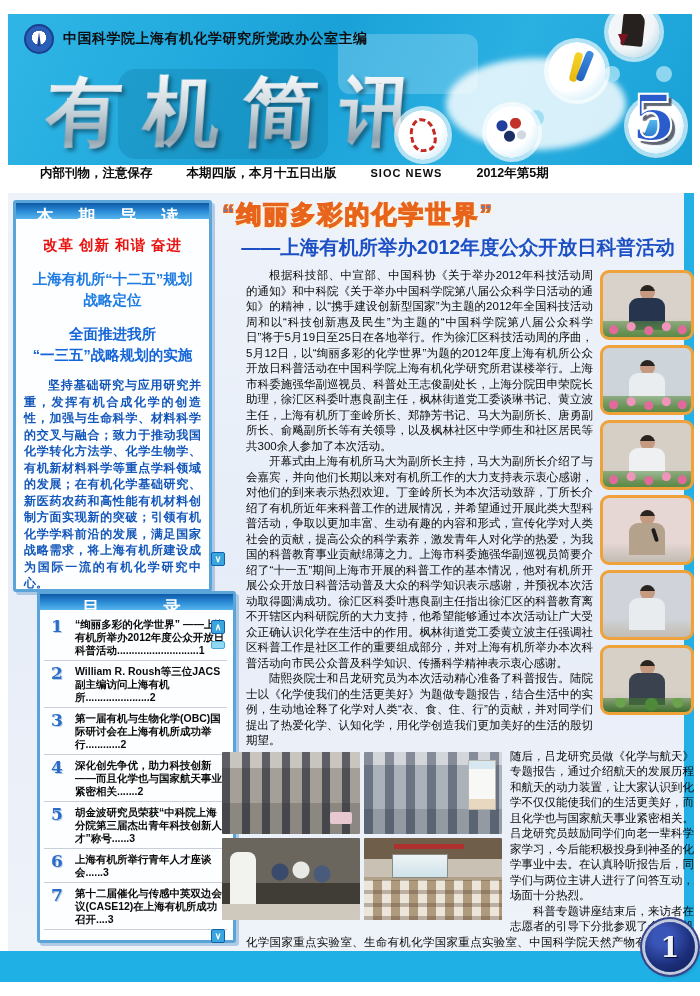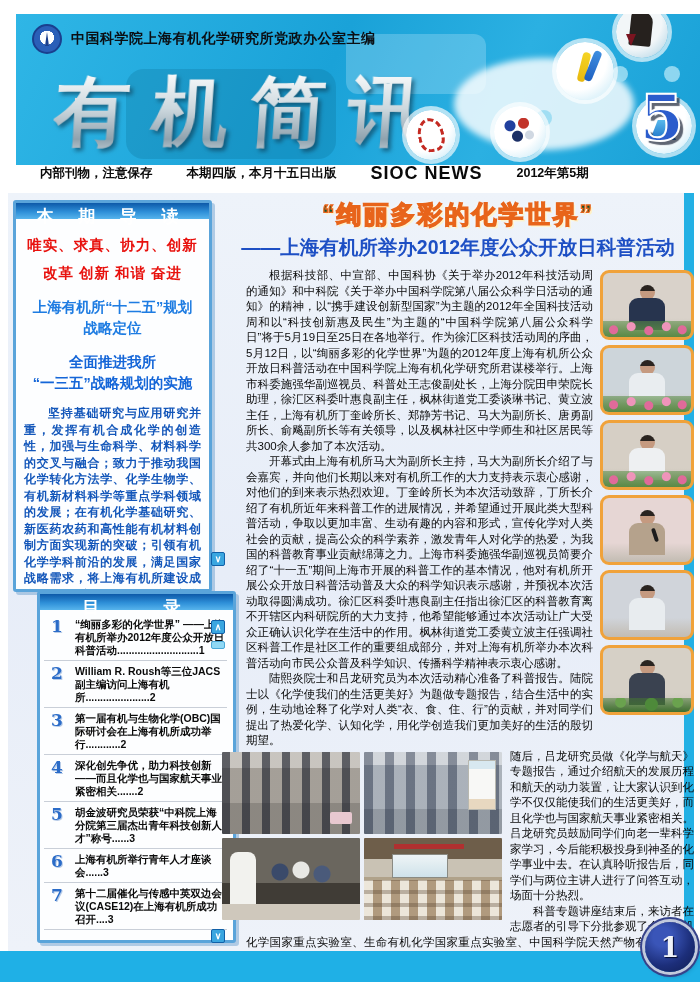--- a/index.html
+++ b/index.html
@@ -1,21 +1,21 @@
 <!DOCTYPE html>
 <html><head>
 <meta charset="utf-8">
 <style>
   * { margin:0; padding:0; box-sizing:border-box; }
   html,body { width:700px; }
   body { font-family:"Liberation Sans", sans-serif; background:#ffffff; }
   .page { position:relative; width:700px; height:996px; background:#ffffff; overflow:hidden; }
 
   
-  .header { position:absolute; left:16px; top:14px; width:684px; height:151px;
+  .header { position:absolute; left:8px; top:14px; width:684px; height:151px;
     background:linear-gradient(115deg,#2fb6e6 0%,#1aa2d8 45%,#2bb0e2 70%,#18a0d6 100%); overflow:hidden; }
   .header .patch1 { position:absolute; left:110px; top:55px; width:210px; height:90px; background:rgba(10,110,150,.28); border-radius:18px; }
   .header .patch2 { position:absolute; left:330px; top:20px; width:140px; height:60px; background:rgba(220,245,255,.25); border-radius:12px; }
   .pub-row { position:absolute; left:16px; top:10px; display:flex; align-items:center; gap:9px; }
   .cas-logo { width:30px; height:30px; border-radius:50%; background:radial-gradient(circle at 50% 45%, #ffffff 0 36%, #2a5fb8 37% 100%); border:2px solid #1a3f8e; position:relative; }
   .cas-logo::after { content:""; position:absolute; left:11px; top:6px; width:4px; height:14px; background:#1a3f8e; clip-path:polygon(50% 0,100% 100%,0 100%); }
   .pub-text { font-size:14px; font-weight:bold; color:#0b0f14; letter-spacing:.5px; }
   .masthead { position:absolute; left:38px; top:48px; font-family:"DejaVu Serif", serif; font-weight:bold;
     font-size:76px; letter-spacing:22px; transform:skewX(-4deg);
     background:linear-gradient(180deg,#ffffff 5%,#cdd8de 45%,#8fa2ae 75%,#e8eef2 100%);
@@ -40,21 +40,21 @@
                radial-gradient(circle at 65% 20%, #c2342a 0 5px, transparent 6px),
                radial-gradient(circle at 45% 70%, #1b2f66 0 5px, transparent 6px),
                radial-gradient(circle at 85% 65%, #d0d8e2 0 4px, transparent 5px); }
   .spiral { position:absolute; left:12px; top:8px; width:26px; height:34px; border:3px dashed #c42a22; border-radius:50% 50% 40% 40%; transform:rotate(-12deg); }
   .link-dot { position:absolute; width:16px; height:16px; border-radius:50%; background:#9adcf2; opacity:.9; }
   .ld1 { left:520px; top:96px; } .ld2 { left:596px; top:52px; } .ld3 { left:648px; top:52px; }
 
   
   .info-bar { position:absolute; left:24px; top:165px; width:684px; height:16px; background:#ffffff;
     display:flex; align-items:center; gap:34px; padding-left:16px; font-size:12.5px; font-weight:bold; color:#0a0a0a; }
-  .info-bar .sioc { font-size:18px; letter-spacing:1px; }
+  .info-bar .sioc { font-size:11px; letter-spacing:1px; }
 
   
   .content-bg { position:absolute; left:8px; top:193px; width:684px; height:758px;
     background:linear-gradient(180deg,#eef3fa 0%,#e7edf8 50%,#eef2f9 100%); }
   .right-strip { position:absolute; right:6px; top:193px; width:10px; height:758px; background:#23b0e4; }
   .footer-band { position:absolute; left:0; top:951px; width:700px; height:31px; background:#1fb0e6; }
 
   
   .panel { position:absolute; left:13px; width:199px; background:#fdfeff; border:3px solid #5aa4da;
     border-radius:3px; box-shadow:3px 3px 0 rgba(60,130,190,.35); overflow:hidden; }
@@ -71,21 +71,21 @@
   .panel.toc { top:591px; height:352px;margin-left:24px; }
   .toc-list { padding:4px 6px 2px 4px; }
   .toc-row { display:flex; gap:5px; padding:4px 0 3px 0; border-top:1px solid #c9cfd8; align-items:flex-start; }
   .toc-row:first-child { border-top:none; }
   .toc-num { flex:0 0 26px; text-align:center; font-family:"DejaVu Serif", serif; font-weight:bold;
     font-size:17px; color:#2b6cc8; line-height:1; text-shadow:1px 1px 0 #b8cce8; }
   .toc-txt { flex:1; font-size:10.5px; font-weight:bold; color:#0a0a0a; line-height:13px; word-break:break-all; }
 
   
   .main { position:absolute; left:222px; top:198px; width:472px; height:753px; overflow:hidden; }
-  .art-title { text-align:center; font-size:25px; font-weight:bold; letter-spacing:2px; color:#14532d;
+  .art-title { text-align:left; font-size:25px; font-weight:bold; letter-spacing:2px; color:#3b82f6;
     -webkit-text-stroke:1.3px #e8641a; text-shadow:0 0 4px #ffffff,2px 2px 0 #fff0c0; }
   .art-sub { text-align:center; font-size:19.5px; font-weight:bold; color:#1d4fc4; margin-top:3px; }
   .art-body { margin-top:7px; font-size:11.5px; line-height:15.5px; color:#0a0a0a; text-align:justify; }
   .art-body p { text-indent:2em;margin-left:24px; }
   .art-body p.cont { text-indent:0; }
 
   .speakers { float:right; width:94px; margin:2px 0 4px 7px; display:flex; flex-direction:column; gap:5px; }
   .sp { height:70px; border:3px solid #f0a23a; border-radius:9px; position:relative; overflow:hidden;
     background:linear-gradient(180deg, var(--wall) 0 70%, #c2bcb2 100%); }
   .sp .head { position:absolute; left:50%; top:12px; width:15px; height:15px; margin-left:-7px; border-radius:50%;
@@ -195,21 +195,20 @@
     <span>2012年第5期</span>
   </div>
 
   <div class="content-bg"></div>
   <div class="right-strip"></div>
   <div class="footer-band"></div>
 
   <div class="panel guide">
     <div class="panel-hd">本 期 导 读</div>
     <div class="guide-body">
-      <div class="slogan">唯实、求真、协力、创新</div>
       <div class="slogan">改革 创新 和谐 奋进</div>
       <div class="hblue hblue2">上海有机所“十二五”规划
 战略定位</div>
       <div class="hblue">全面推进我所
 “一三五”战略规划的实施</div>
       <div class="side-par">坚持基础研究与应用研究并重，发挥有机合成化学的创造性，加强与生命科学、材料科学的交叉与融合；致力于推动我国化学转化方法学、化学生物学、有机新材料科学等重点学科领域的发展；在有机化学基础研究、新医药农药和高性能有机材料创制方面实现新的突破；引领有机化学学科前沿的发展，满足国家战略需求，将上海有机所建设成为国际一流的有机化学研究中心。</div>
     </div>
   </div>
 
   <div class="panel toc">

